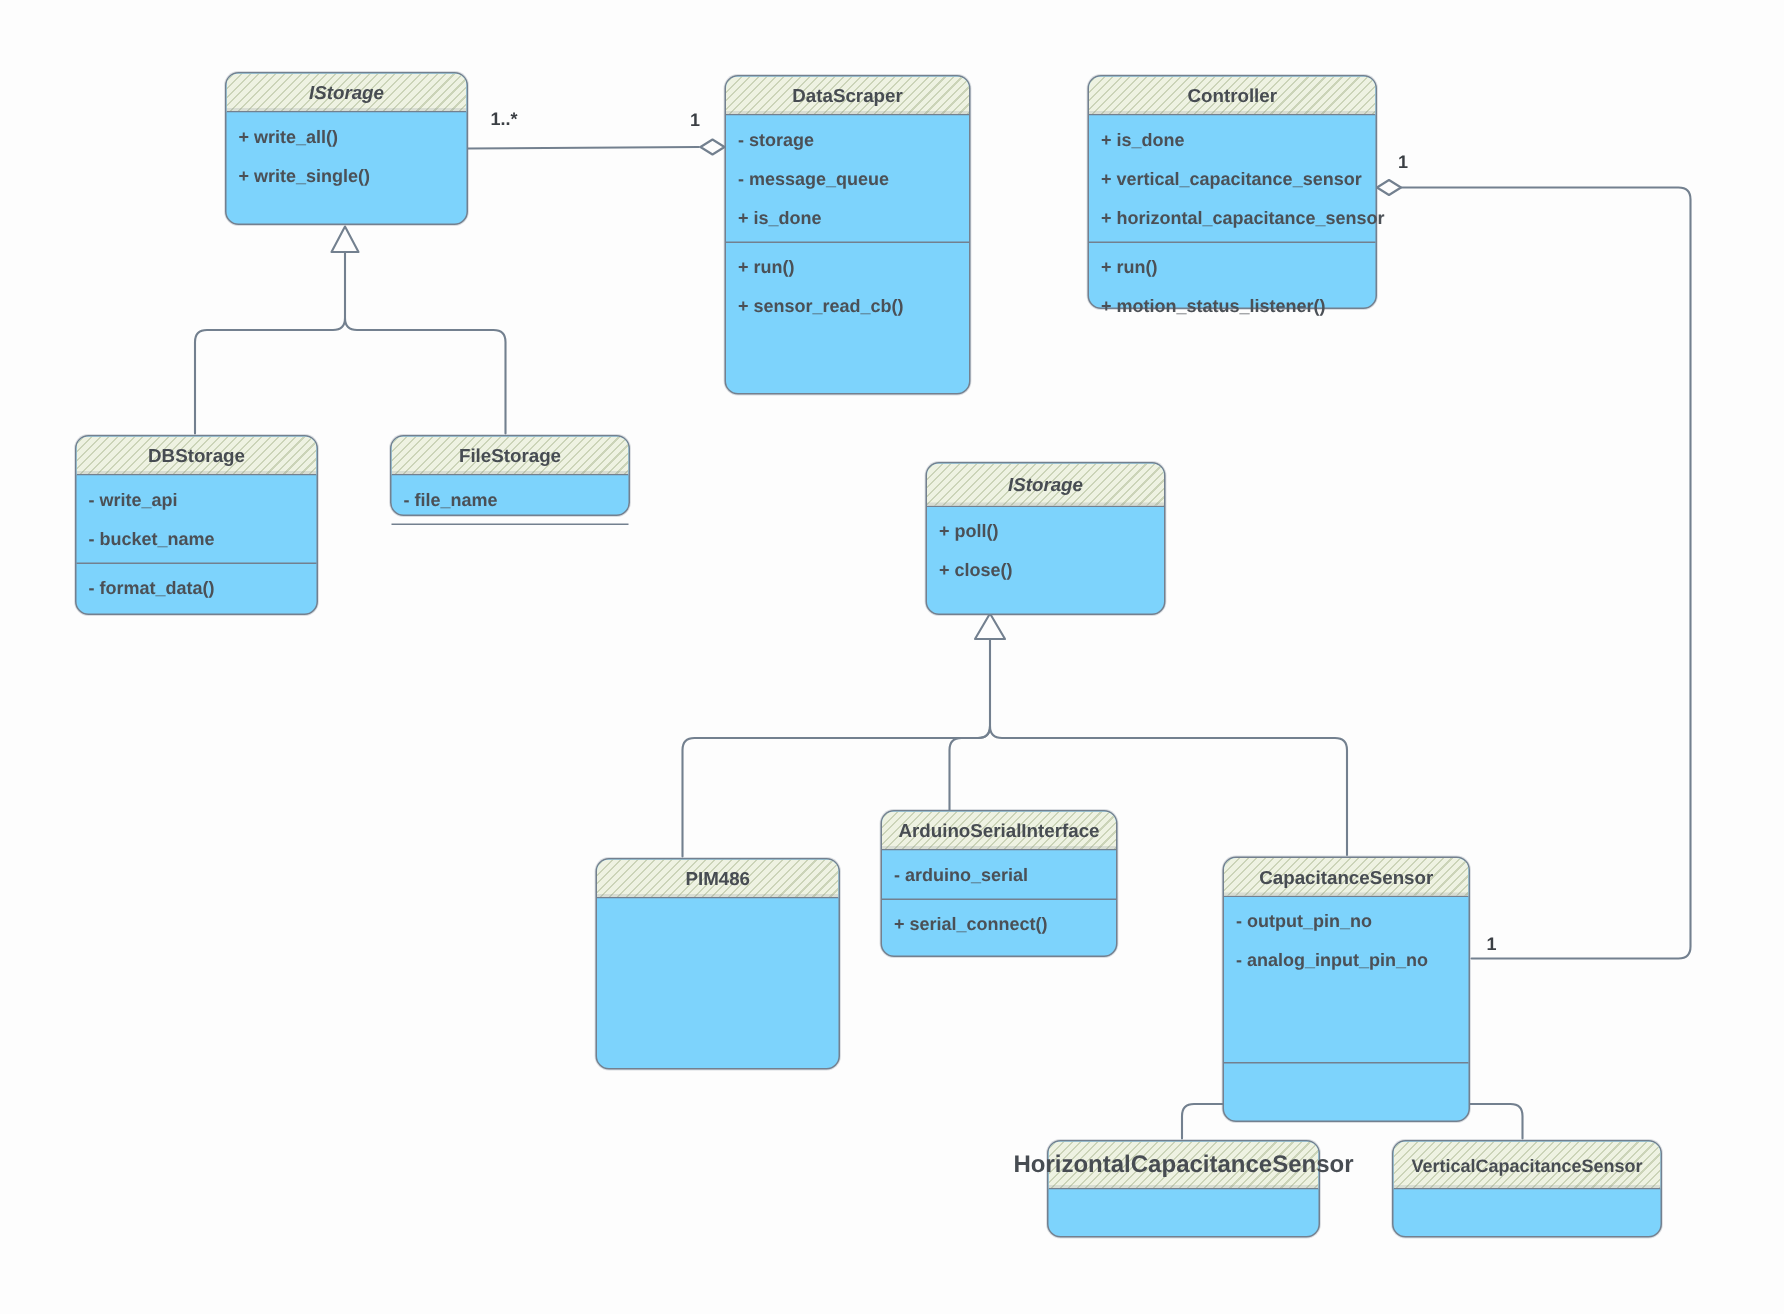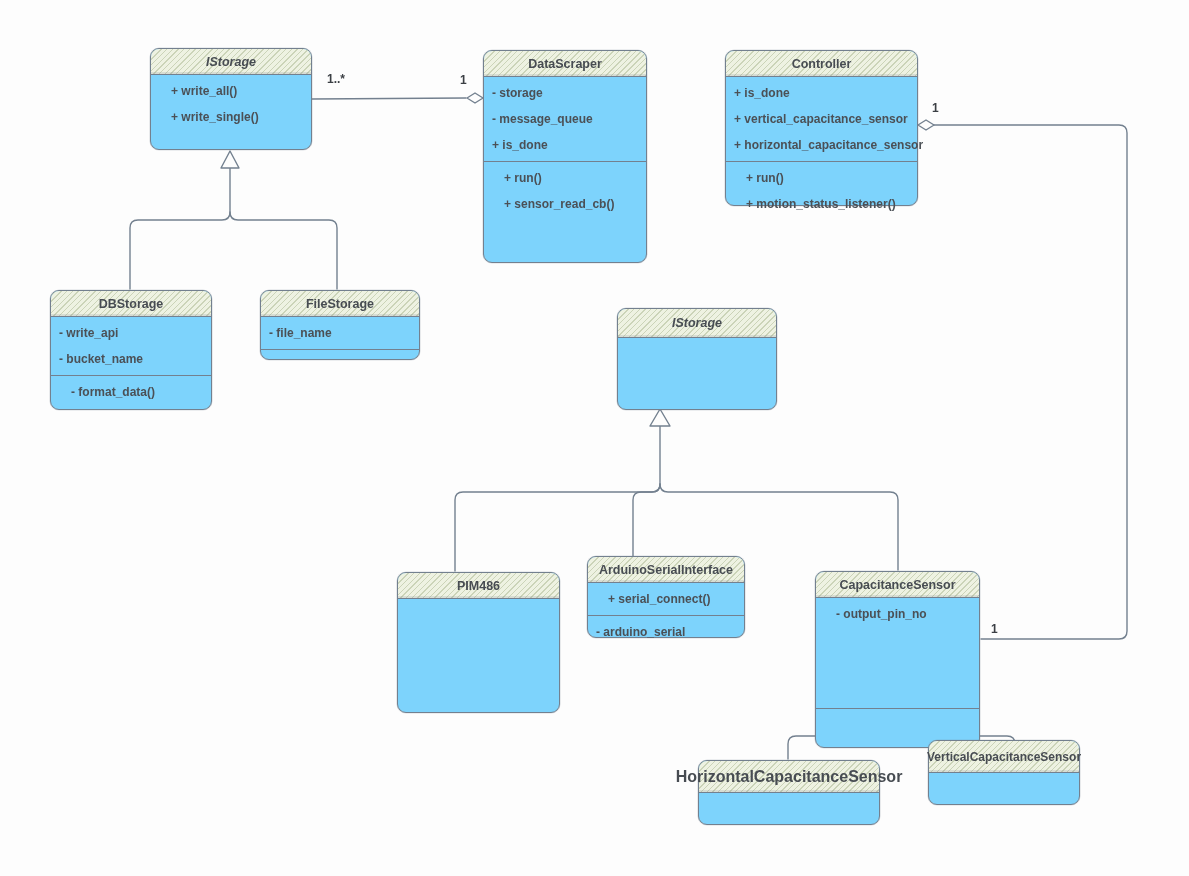--- a/index.html
+++ b/index.html
@@ -29,21 +29,21 @@
     border-radius:8px 8px 0 0;
     background-color:#eef2e2;
     background-image:repeating-linear-gradient(135deg,
       rgba(156,172,120,.00) 0px, rgba(156,172,120,.00) 3px,
       rgba(146,162,115,.38) 3px, rgba(146,162,115,.38) 4px);
     box-shadow:inset 0 -2px 0 rgba(115,128,143,.18);
   }
   .uml-header.italic{font-style:italic;}
   .sec{box-sizing:border-box;padding:3px 0;}
   .sec + .sec{border-top:1.3px solid #73808f;}
-  .sec.grow{flex:1 1 auto;padding-left:12px;}
+  .sec.grow{flex:1 1 auto;}
   .member{
     height:26px;display:flex;align-items:center;
     padding-left:8px;font-size:12px;color:#4b5056;white-space:nowrap;
   }
   
   #edges{position:absolute;left:0;top:0;z-index:1;}
   #edges path{fill:none;stroke:#73808f;stroke-width:1.4;stroke-linecap:round;stroke-linejoin:round;}
   #edges polygon{fill:#fdfdfd;stroke:#73808f;stroke-width:1.4;stroke-linejoin:round;}
   #edges text.mult{font-family:"Liberation Sans",sans-serif;font-size:12px;font-weight:bold;fill:#3b3f44;}
 </style>
@@ -134,58 +134,63 @@
     <div class="uml-header">DBStorage</div>
     <div class="sec">
       <div class="member">- write_api</div>
       <div class="member">- bucket_name</div>
     </div>
     <div class="sec grow">
       <div class="member">- format_data()</div>
     </div>
   </div>
 
-  <div class="uml-class" style="left:260px;top:290px;width:160px;height:70px">
+  <div class="uml-class" style="left:260px;top:290px;width:160px;height:54px">
     <div class="uml-header">FileStorage</div>
     <div class="sec">
       <div class="member">- file_name</div>
     </div>
     <div class="sec grow"></div>
   </div>
 
   <div class="uml-class" style="left:617px;top:308px;width:160px;height:102px">
     <div class="uml-header italic" style="height:28px">IStorage</div>
+    <div class="sec grow">
+      <div class="member">+ poll()</div>
+      <div class="member">+ close()</div>
+    </div>
   </div>
 
   <div class="uml-class" style="left:397px;top:572px;width:163px;height:141px">
     <div class="uml-header">PIM486</div>
     <div class="sec" style="flex:0 0 auto;height:33px"></div>
   </div>
 
-  <div class="uml-class" style="left:587px;top:556px;width:158px;height:82px">
+  <div class="uml-class" style="left:587px;top:540px;width:158px;height:98px">
     <div class="uml-header">ArduinoSerialInterface</div>
+    <div class="sec">
+      <div class="member">- arduino_serial</div>
+    </div>
     <div class="sec grow">
       <div class="member">+ serial_connect()</div>
-    </div>
-    <div class="sec">
-      <div class="member">- arduino_serial</div>
     </div>
   </div>
 
   <div class="uml-class" style="left:815px;top:571px;width:165px;height:177px">
     <div class="uml-header">CapacitanceSensor</div>
     <div class="sec grow">
       <div class="member">- output_pin_no</div>
+      <div class="member">- analog_input_pin_no</div>
     </div>
     <div class="sec" style="flex:0 0 auto;height:39px"></div>
   </div>
 
   <div class="uml-class" style="left:698px;top:760px;width:182px;height:65px">
     <div class="uml-header" style="height:31px;font-size:16px">HorizontalCapacitanceSensor</div>
     <div class="sec grow"></div>
   </div>
 
-  <div class="uml-class" style="left:928px;top:740px;width:152px;height:65px">
+  <div class="uml-class" style="left:928px;top:760px;width:180px;height:65px">
     <div class="uml-header" style="height:31px;font-size:12px">VerticalCapacitanceSensor</div>
     <div class="sec grow"></div>
   </div>
 
 </div>
 
 </body></html>

